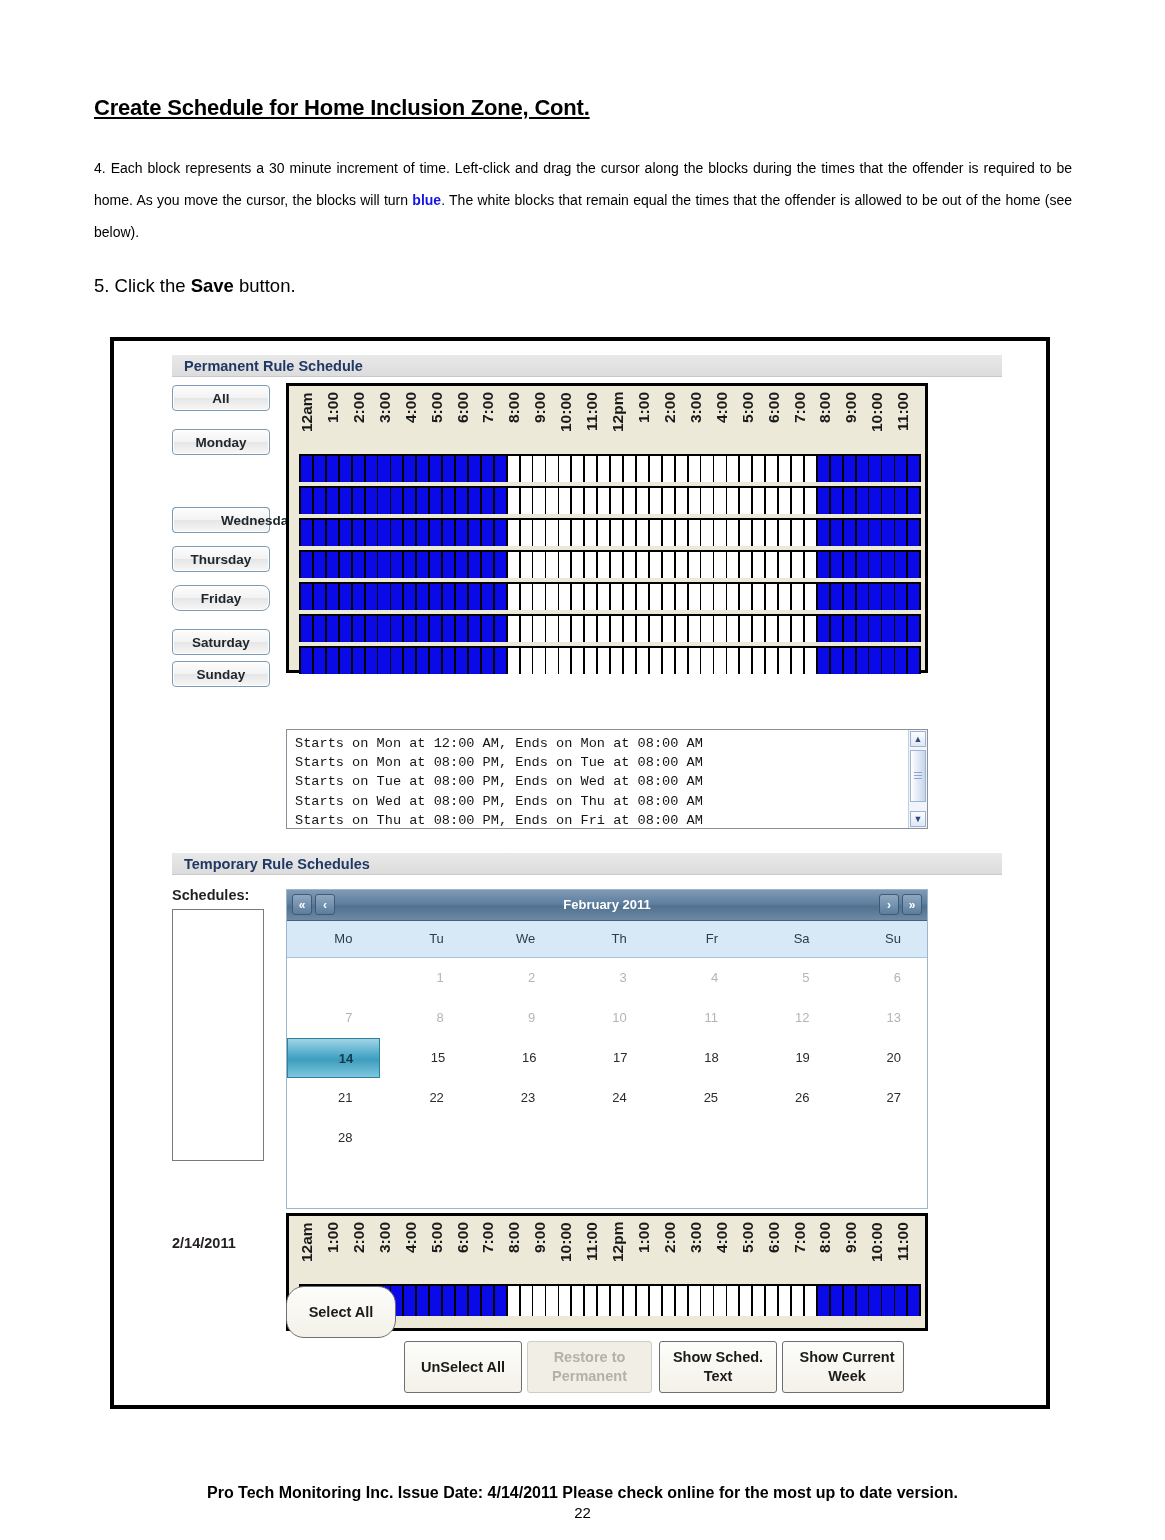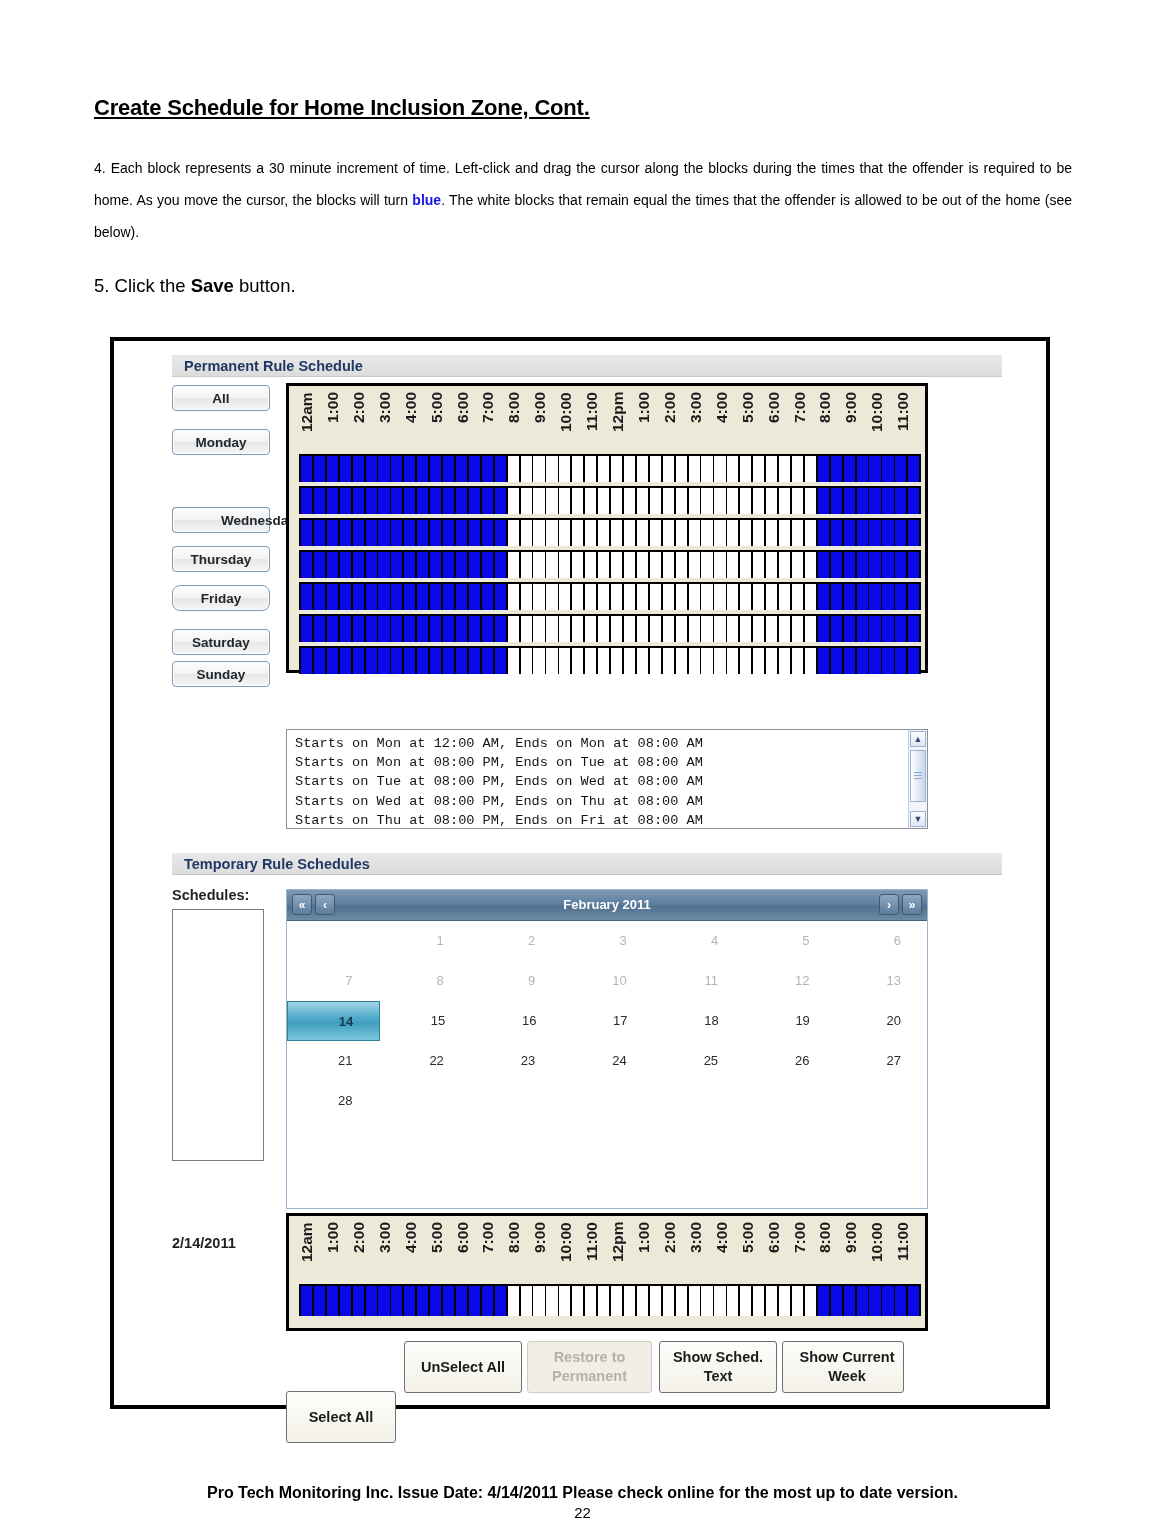--- a/index.html
+++ b/index.html
@@ -763,20 +763,29 @@
     <div class="listbox" style="left:58px; top:568px; width:92px; height:252px;"></div>
 
     <div class="calendar" style="left:172px; top:548px; width:642px; height:320px;">
       <div class="cal-head">
         <div class="cal-nav n1">«</div>
         <div class="cal-nav n2">‹</div>
         <div class="cal-title">February 2011</div>
         <div class="cal-nav n3">›</div>
         <div class="cal-nav n4">»</div>
       </div>
+      <div class="cal-dow" id="cal-dow">
+          <div>Mo</div>
+          <div>Tu</div>
+          <div>We</div>
+          <div>Th</div>
+          <div>Fr</div>
+          <div>Sa</div>
+          <div>Su</div>
+        </div>
       <div id="cal-body">
           <div class="cal-week">
             <div class="cal-cell empty"></div>
             <div class="cal-cell dim">1</div>
             <div class="cal-cell dim">2</div>
             <div class="cal-cell dim">3</div>
             <div class="cal-cell dim">4</div>
             <div class="cal-cell dim">5</div>
             <div class="cal-cell dim">6</div>
           </div>
@@ -896,21 +905,21 @@
             <div class="cell on"></div>
             <div class="cell on"></div>
             <div class="cell on"></div>
             <div class="cell on"></div>
             <div class="cell on"></div>
           </div>
         </div>
     </div>
 
     <div id="action-buttons">
-        <div class="actbtn" style="left: 172px; top: 1050px; width: 110px;">Select All</div>
+        <div class="actbtn" style="left: 172px; top: 945px; width: 110px; border-radius: 18px;">Select All</div>
         <div class="actbtn" style="left: 290px; top: 1000px; width: 118px;">UnSelect All</div>
         <div class="actbtn disabled" style="left: 413px; top: 1000px; width: 125px;">Restore to Permanent</div>
         <div class="actbtn" style="left: 545px; top: 1000px; width: 118px;">Show Sched. Text</div>
         <div class="actbtn" style="left: 668px; top: 1000px; width: 122px; padding-left: 8px;">Show Current Week</div>
       </div>
 
   </div>
 </div>
 
 <div class="footer">

